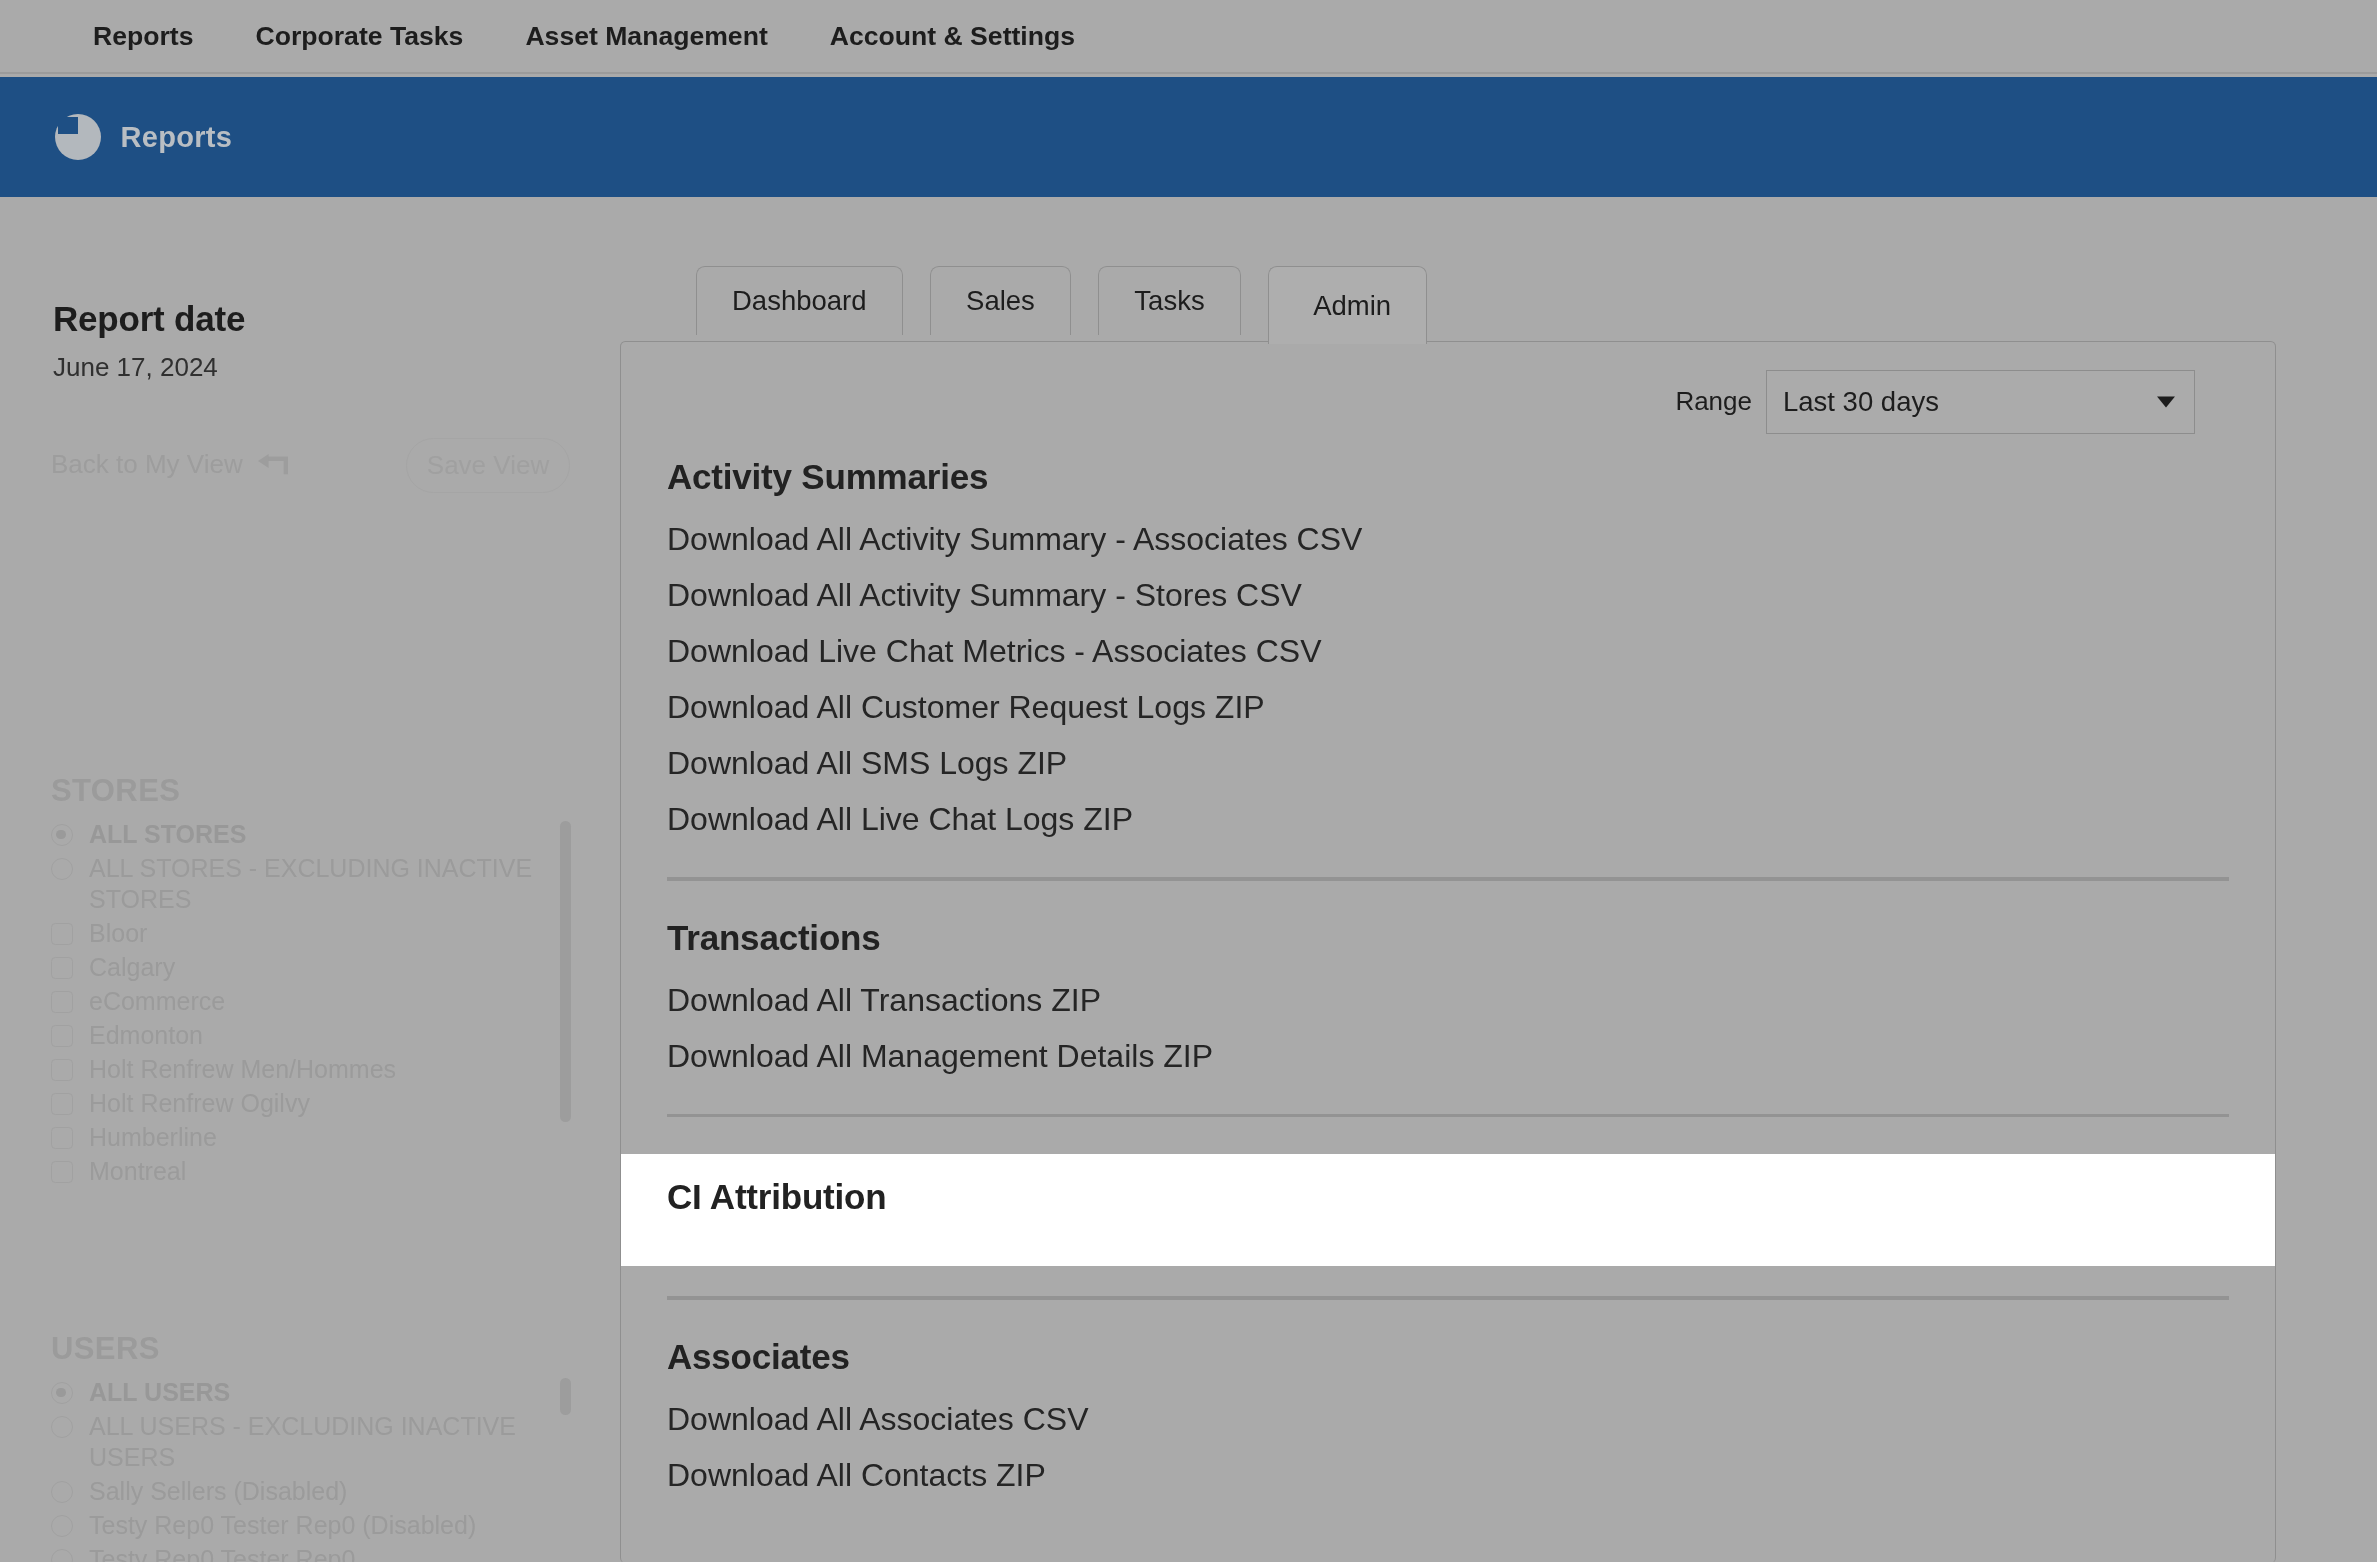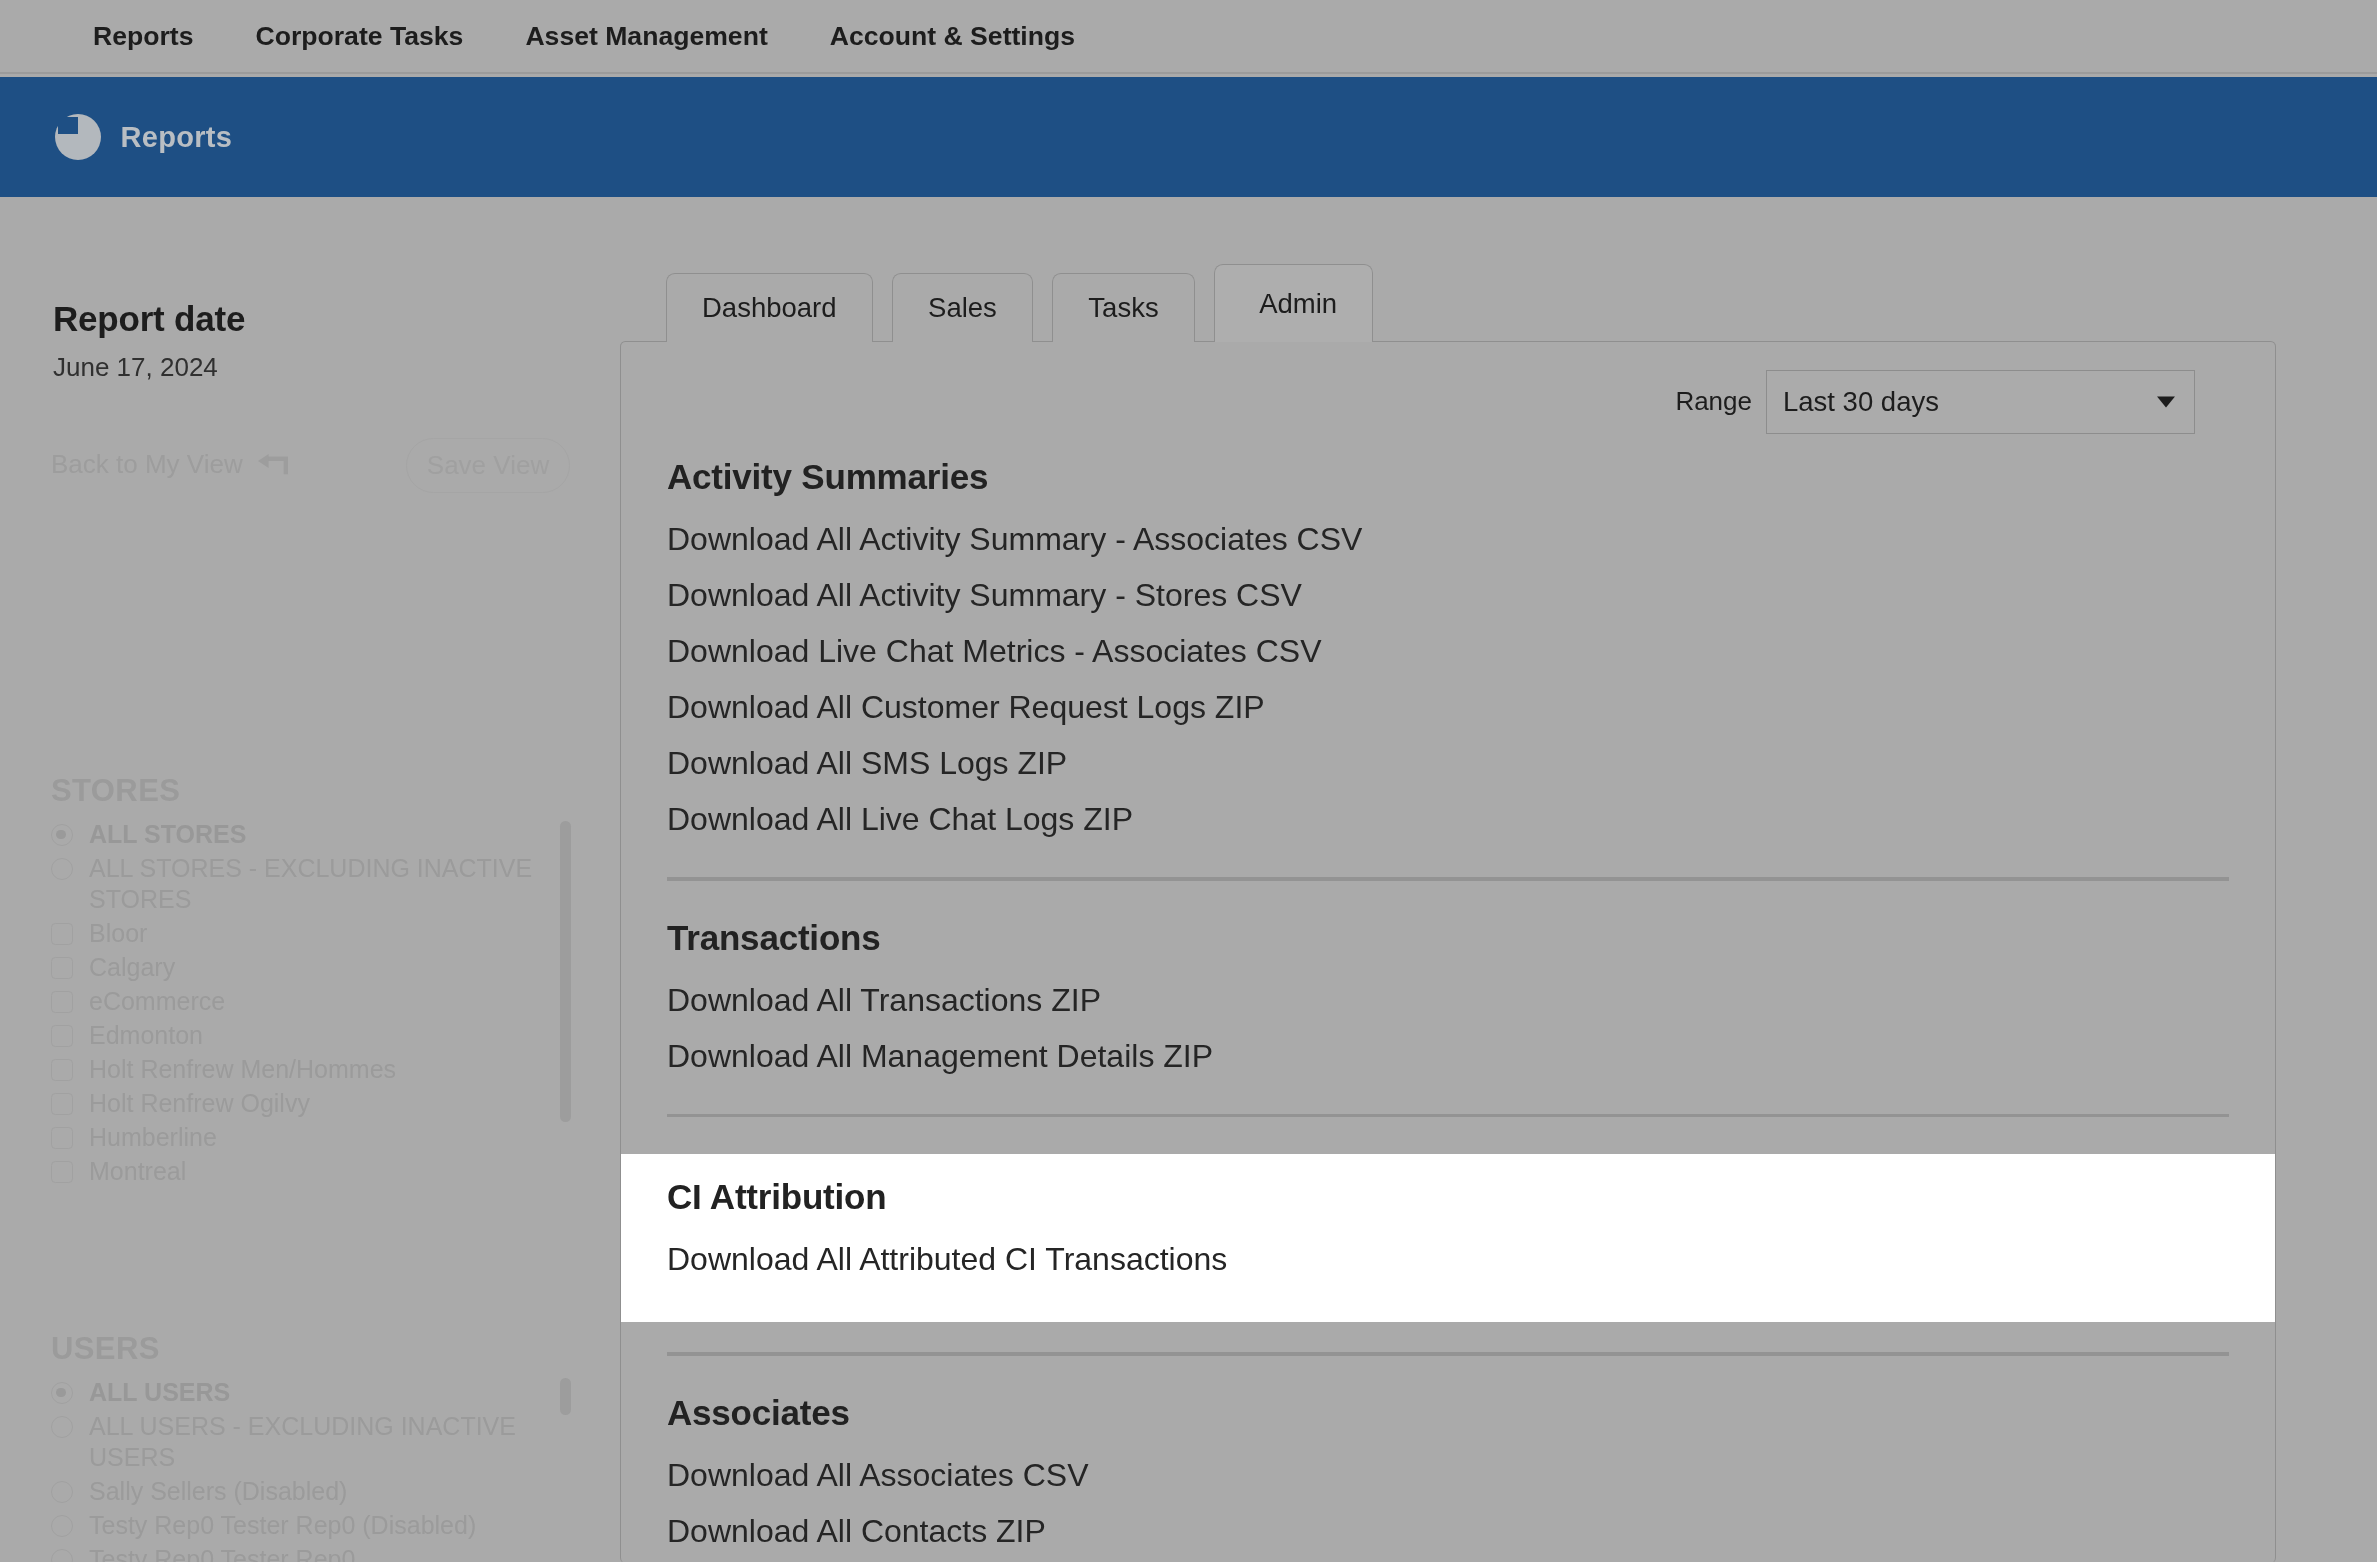--- a/index.html
+++ b/index.html
@@ -203,26 +203,26 @@
     width: 10.6px;
     border-radius: 5.3px;
     background: #9d9d9d;
   }
   #stores-scrollbar { left: 560px; top: 624px; height: 301px; }
   #users-scrollbar  { left: 560px; top: 1181px; height: 37px; }
 
   
   #tab-strip {
     position: absolute;
-    left: 666px;
+    left: 696px;
     top: 266px;
     height: 76px;
     display: flex;
-    align-items: flex-end;
     z-index: 4;
+    gap: 8px;
   }
   .tab {
     height: 69px;
     padding: 0 35px;
     display: flex;
     align-items: center;
     justify-content: center;
     font-size: 27.5px;
     color: #1d1d1d;
     background: #aaaaaa;
@@ -470,21 +470,20 @@
       </div>
       <div class="section-divider"></div>
       <div class="dl-section">
         <div class="section-title">Transactions</div>
         <span class="dl-link">Download All Transactions ZIP</span>
         <span class="dl-link">Download All Management Details ZIP</span>
       </div>
       <div class="section-divider"></div>
       <div class="dl-section highlighted">
         <div class="section-title">CI Attribution</div>
-        <span class="dl-link">Download All Attributed CI Transactions</span>
       </div>
       <div class="section-divider"></div>
       <div class="dl-section">
         <div class="section-title">Associates</div>
         <span class="dl-link">Download All Associates CSV</span>
         <span class="dl-link">Download All Contacts ZIP</span>
       </div>
     </div>
 
 </div>

